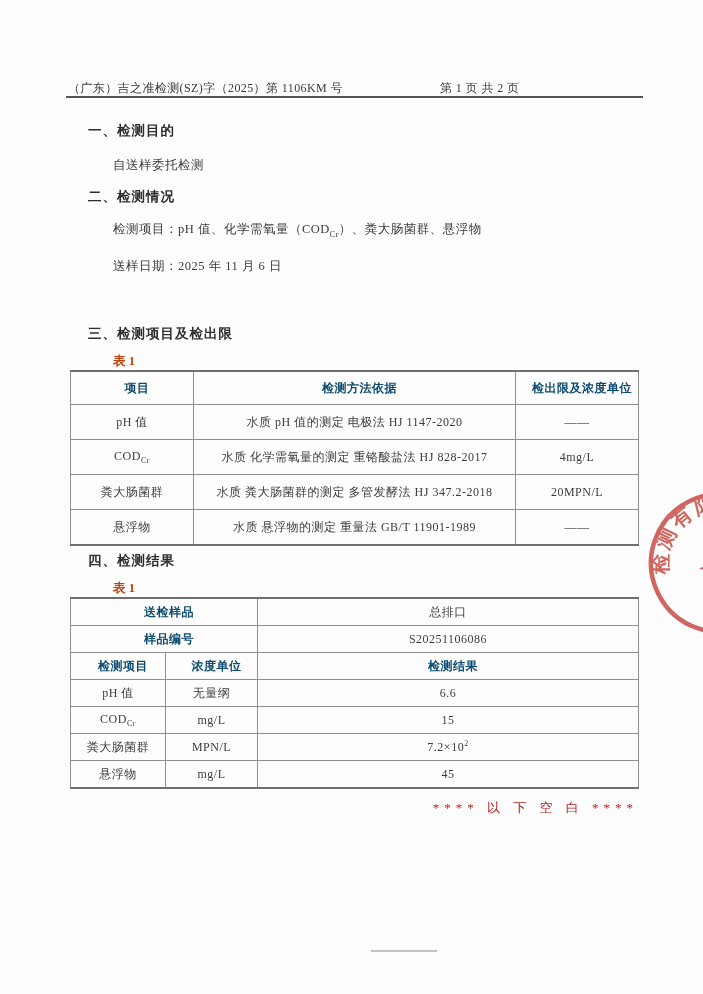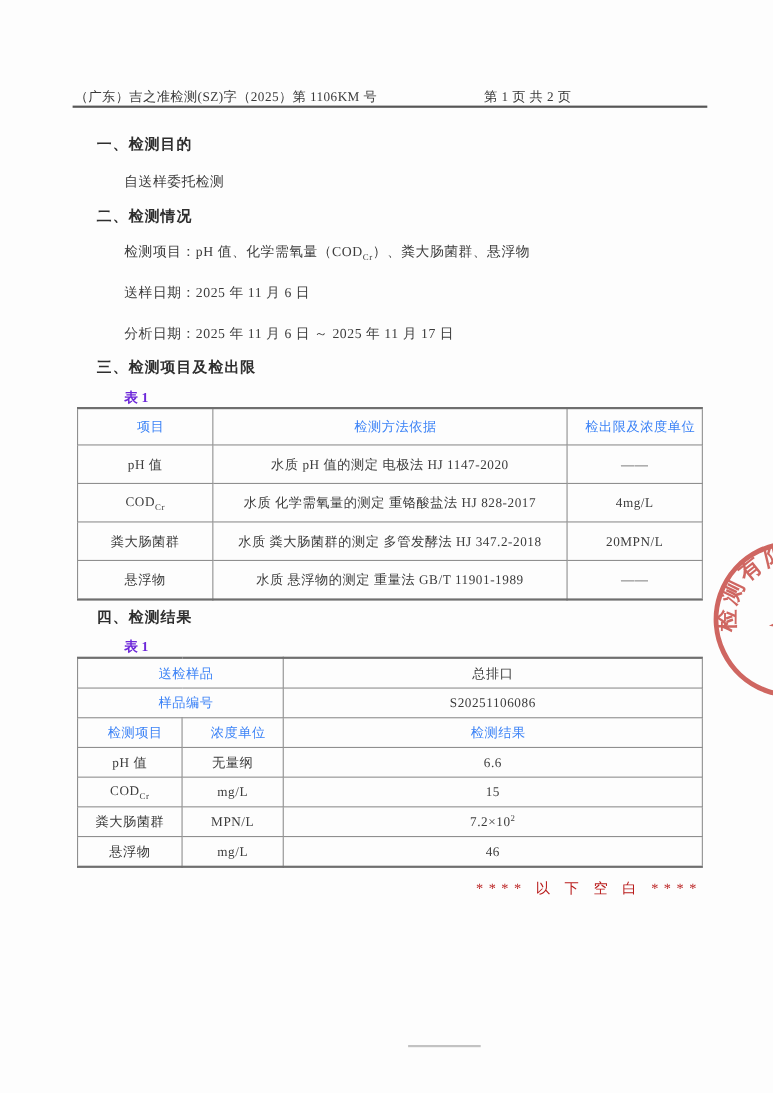--- a/index.html
+++ b/index.html
@@ -13,36 +13,36 @@
   }
   .abs{position:absolute;}
   
   .hdr{top:80px;font-size:12px;letter-spacing:.4px;color:#3a3a3a;white-space:nowrap;}
   .hdr-left{left:68px;}
   .hdr-right{left:440px;width:203px;text-align:left;}
   .hdr-rule{left:66px;top:96px;width:577px;height:2px;background:#565656;}
   
   .sec-title{left:88px;font-size:13.5px;font-weight:bold;color:#2e2e2e;letter-spacing:1px;white-space:nowrap;}
   .body-line{left:113px;font-size:12.5px;letter-spacing:.5px;white-space:nowrap;}
-  .tbl-label{left:113px;font-size:12.5px;font-weight:bold;color:#6d28d9;white-space:nowrap;}
+  .tbl-label{left:113px;font-size:12.5px;font-weight:bold;color:#c2410c;white-space:nowrap;}
   sub.cr{font-size:8px;}
   sup.sp{font-size:8px;}
   
   table.t{
     border-collapse:collapse;table-layout:fixed;
     font-size:12px;color:#3c3c3c;
     border-top:2px solid #6f6f6f;border-bottom:2px solid #6f6f6f;
   }
   table.t th,table.t td{
     border:1px solid #8f8f8f;
     text-align:center;vertical-align:middle;
     padding:0 4px;letter-spacing:.5px;
     overflow:hidden;white-space:nowrap;
   }
-  table.t th{font-weight:normal;color:#3b82f6;padding-left:14px;}
+  table.t th{font-weight:bold;color:#0c4a6e;padding-left:14px;}
   #table1{left:70px;top:370px;width:568px;}
   #table1 th{height:32px;}
   #table1 td{height:34px;}
   #table2{left:70px;top:597px;width:568px;}
   #table2 th,#table2 td{height:26px;}
   
   .footer-note{left:70px;top:799px;width:568px;text-align:right;
     font-size:13px;letter-spacing:5px;color:#b91c1c;white-space:nowrap;}
   
   .fold-mark{left:371px;top:950px;width:66px;height:2px;background:#c2c2c2;}
@@ -65,21 +65,20 @@
   <div class="abs hdr hdr-left">（广东）吉之准检测(SZ)字（2025）第 1106KM 号</div>
   <div class="abs hdr hdr-right">第 1 页 共 2 页</div>
   <div class="abs hdr-rule"></div>
 
   <div class="abs sec-title" style="top:122px">一、检测目的</div>
   <div class="abs body-line" style="top:157px">自送样委托检测</div>
 
   <div class="abs sec-title" style="top:188px">二、检测情况</div>
   <div class="abs body-line" style="top:221px"><span>检测项目：pH 值、化学需氧量（COD</span><sub class="cr">Cr</sub><span>）、粪大肠菌群、悬浮物</span></div>
   <div class="abs body-line" style="top:258px">送样日期：2025 年 11 月 6 日</div>
-  <div class="abs body-line" style="top:295px">分析日期：2025 年 11 月 6 日 ～ 2025 年 11 月 17 日</div>
 
   <div class="abs sec-title" style="top:325px">三、检测项目及检出限</div>
   <div class="abs tbl-label" style="top:353px">表 1</div>
 
   <table class="t abs" id="table1">
     <colgroup>
         <col style="width:123px">
         <col style="width:322px">
         <col style="width:123px">
       </colgroup>
@@ -146,21 +145,21 @@
       <td>15</td>
     </tr>
     <tr>
       <td>粪大肠菌群</td>
       <td>MPN/L</td>
       <td><span>7.2×10</span><sup class="sp">2</sup></td>
     </tr>
     <tr>
       <td>悬浮物</td>
       <td>mg/L</td>
-      <td>46</td>
+      <td>45</td>
     </tr>
   </tbody>
     </table>
 
   <div class="abs footer-note">**** 以 下 空 白 ****</div>
 
   <div class="abs stamp">
     <svg width="150" height="150" viewBox="0 0 200 200">
       <defs>
         <path id="arcTop" d="M 30,100 A 70,70 0 0 1 170,100"></path>

